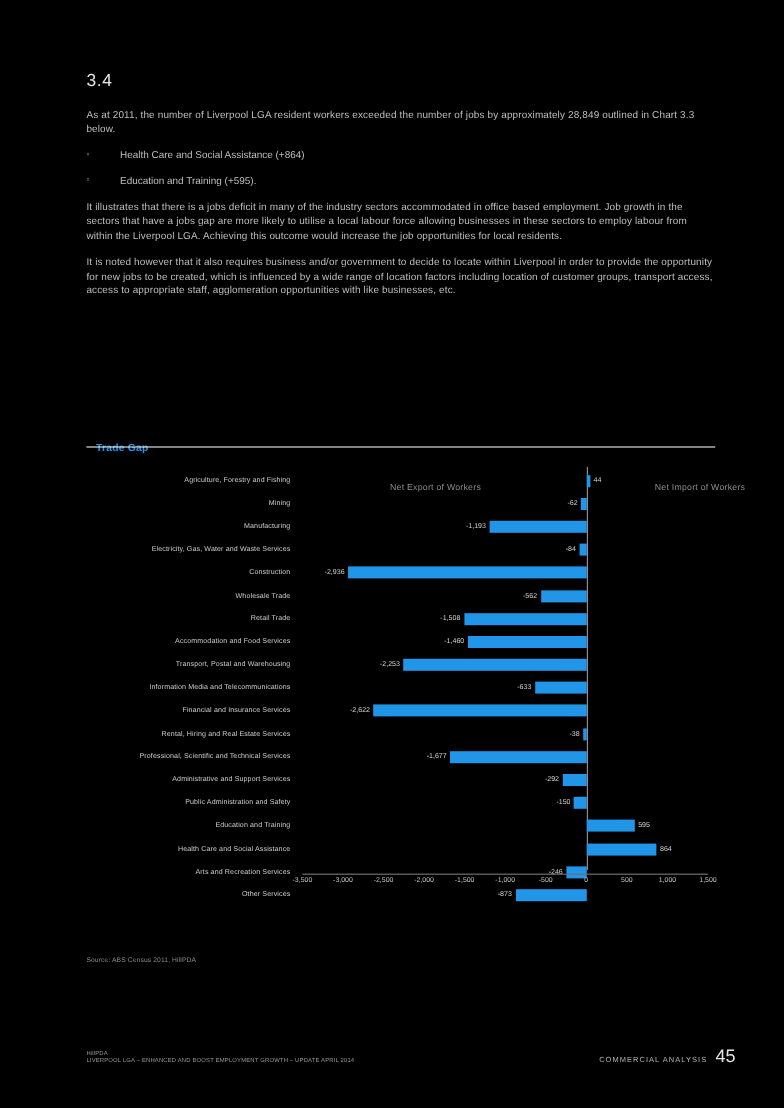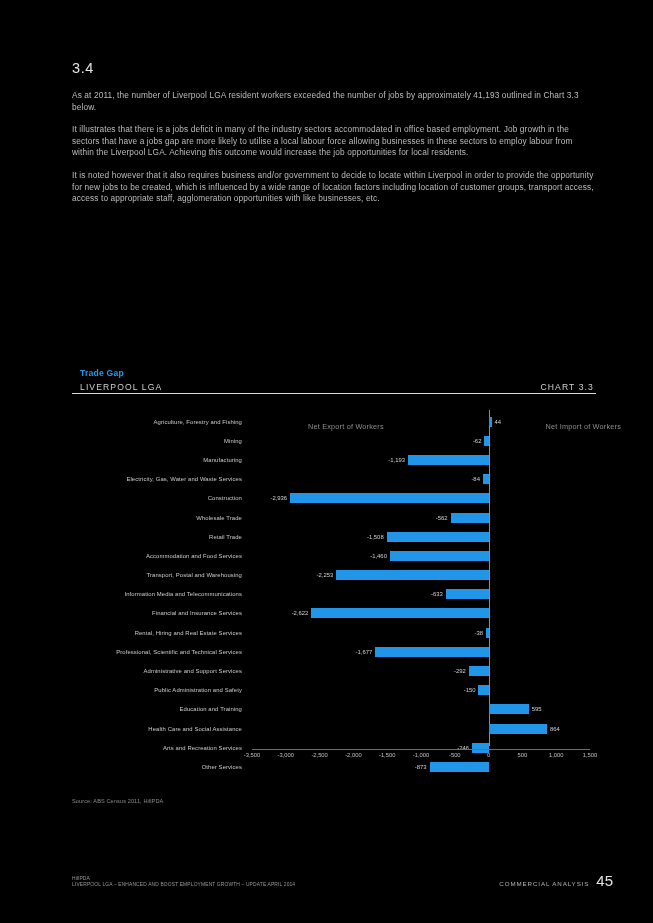--- a/index.html
+++ b/index.html
@@ -247,39 +247,45 @@
 <body>
 
 <div class="page">
 
   <div class="content">
 
     <div class="sec-head">
       <span class="sec-num">3.4</span>
     </div>
 
-    <p class="body">As at 2011, the number of Liverpool LGA resident workers exceeded the number of jobs by approximately 41,193 outlined in Chart 3.3 below.</p>
-
+    <p class="body">As at 2011, the number of Liverpool LGA resident workers exceeded the number of jobs by approximately 28,849 outlined in Chart 3.3 below.</p>
+
+    <ul class="bullets">
+      <li>
+        <span class="bmark">▫</span>
+        <span>Health Care and Social Assistance (+864)</span>
+      </li>
+      <li>
+        <span class="bmark">▫</span>
+        <span>Education and Training (+595).</span>
+      </li>
+    </ul>
 
     <p class="body">It illustrates that there is a jobs deficit in many of the industry sectors accommodated in office based employment.  Job growth in the sectors that have a jobs gap are more likely to utilise a local labour force allowing businesses in these sectors to employ labour from within the Liverpool LGA.  Achieving this outcome would increase the job opportunities for local residents.</p>
     <p class="body">It is noted however that it also requires business and/or government to decide to locate within Liverpool in order to provide the opportunity for new jobs to be created, which is influenced by a wide range of location factors including location of customer groups, transport access, access to appropriate staff, agglomeration opportunities with like businesses, etc.</p>
   </div>
 
   <div class="chart-block">
     <div class="chart-head">
       <div class="chart-kicker">Trade Gap</div>
-      <div class="chart-head-row">
-        <div class="chart-sub">LIVERPOOL LGA</div>
-        <div class="chart-ref">CHART 3.3</div>
-      </div>
       <div class="rule"></div>
     </div>
 
     <div class="plot">
-      <div class="side-note note-export" style="left: 236px;">Net Export of Workers</div>
+      <div class="side-note note-export" style="left: 253px;">Net Export of Workers</div>
       <div class="side-note note-import" style="left: 442.6px;">Net Import of Workers</div>
 
       <div class="axis-line" style="left: 416.6px;"></div>
       <div class="rows">
           <div class="row">
             <div class="row-label">Agriculture, Forestry and Fishing</div>
             <div class="track">
               <div class="bar" style="background: rgb(33, 150, 232); left: 70%; width: 0.88%;"></div>
               <div class="val" style="left: calc(70.88% + 3px);">44</div>
             </div>

